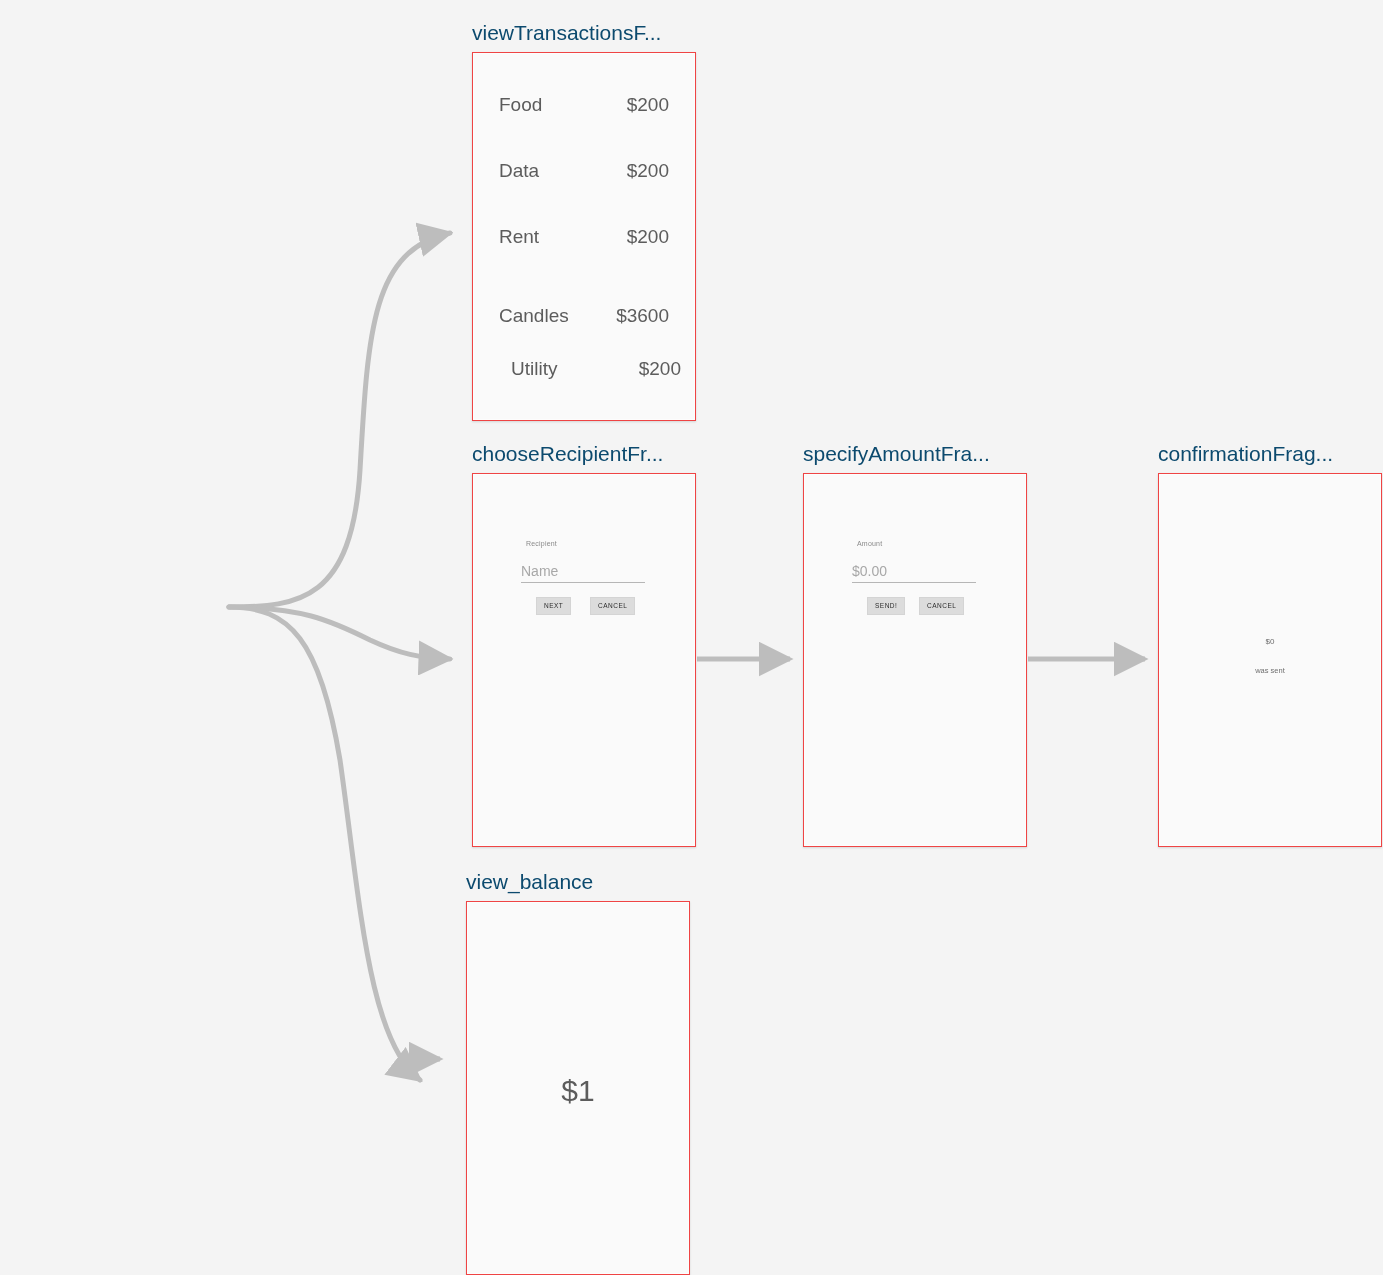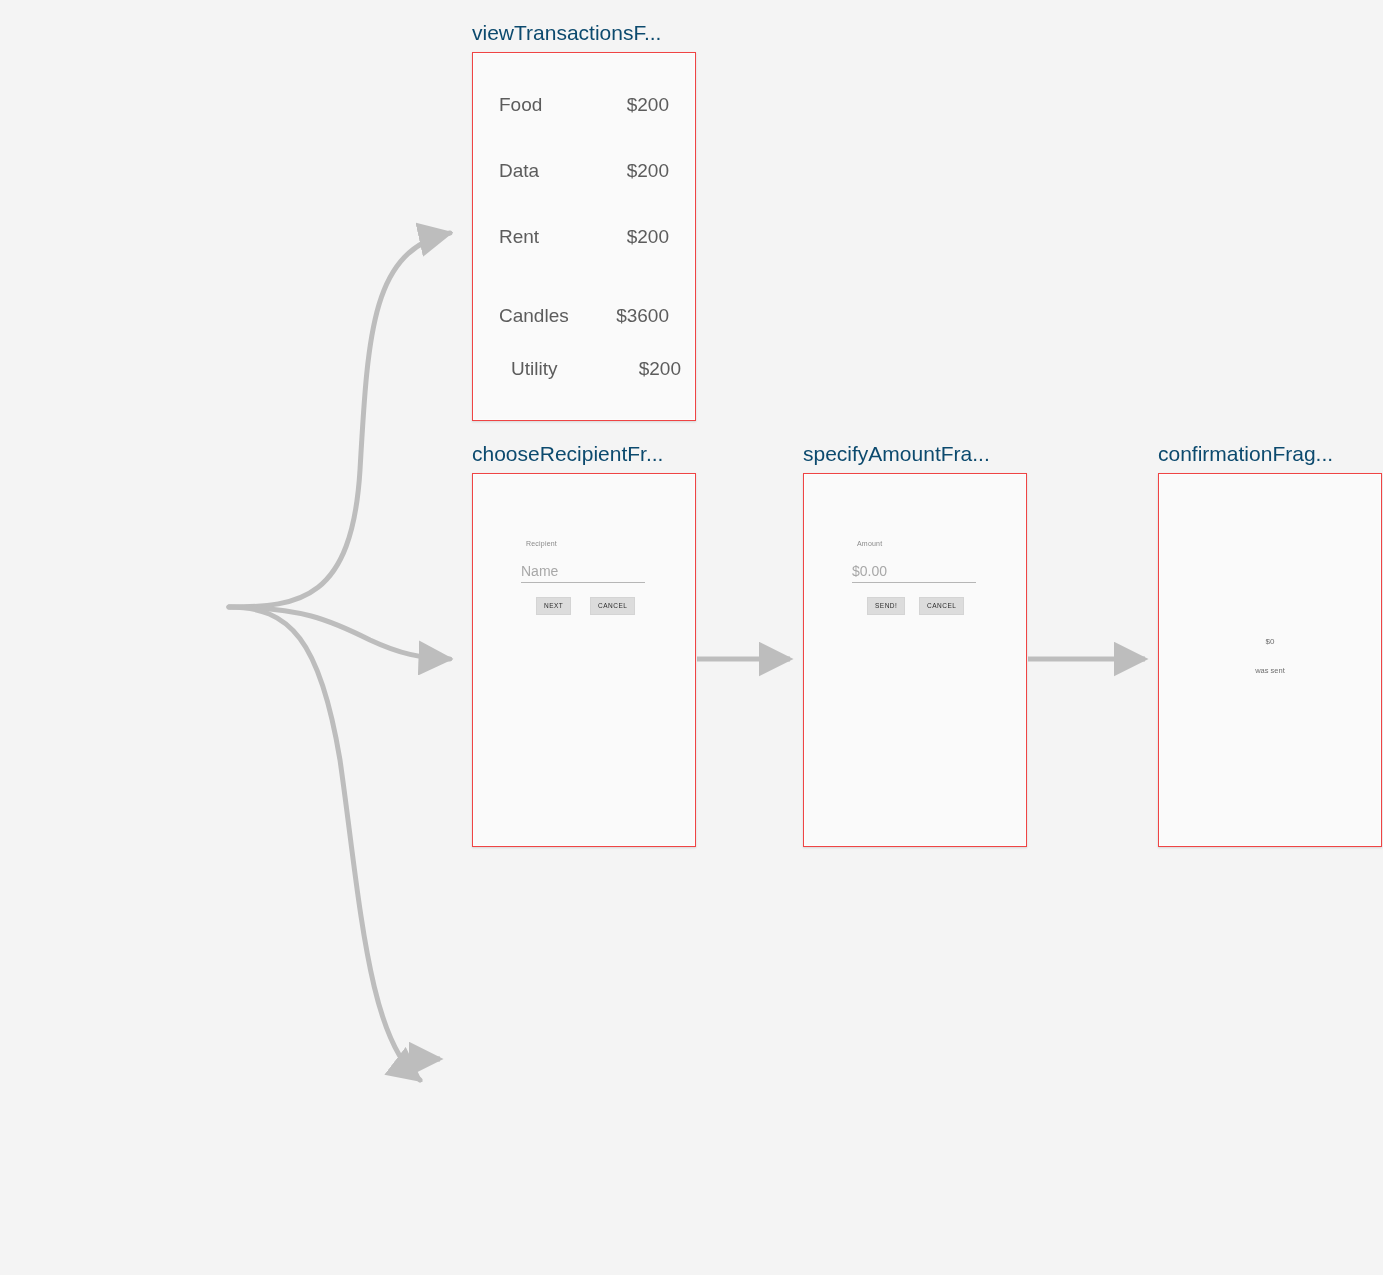--- a/index.html
+++ b/index.html
@@ -221,14 +221,20 @@
   </div>
 
   <div class="node" style="left:1158px; top:473px; width:224px; height:374px;">
     <div class="node-title">confirmationFrag...</div>
     <div class="frame">
       <div class="conf-text conf-amount" style="top:163px;">$0</div>
       <div class="conf-text conf-msg" style="top:192px;">was sent</div>
     </div>
   </div>
 
+  <div class="node" style="left:466px; top:901px; width:224px; height:374px;">
+    <div class="node-title">view_balance</div>
+    <div class="frame">
+      <div class="balance-amount" style="top:172px;">$1</div>
+    </div>
+  </div>
 
 </div>
 
 </body></html>

